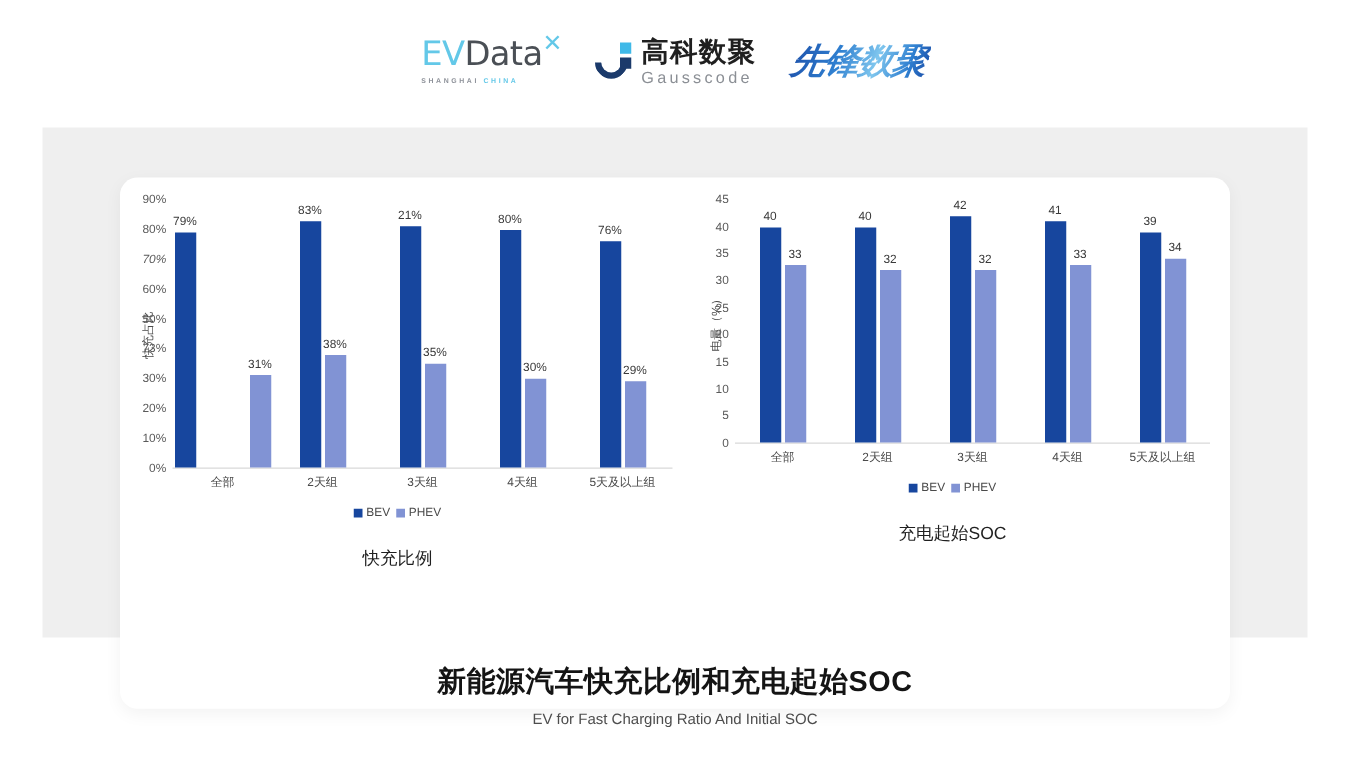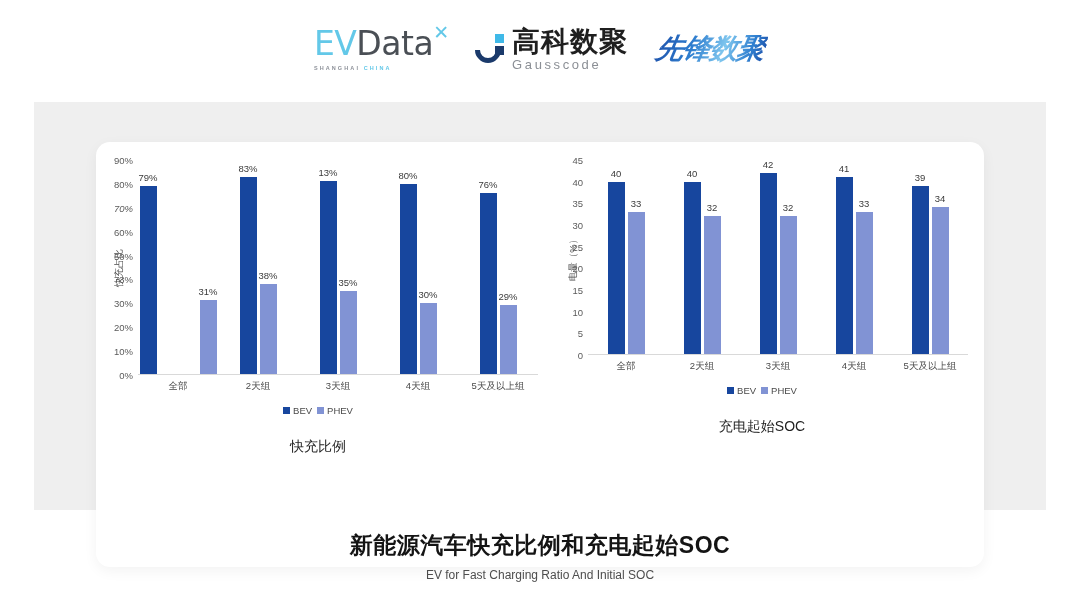--- a/index.html
+++ b/index.html
@@ -17,21 +17,21 @@
     align-items: center;
     justify-content: center;
     gap: 26px;
     padding-top: 6px;
   }
   .logo { display: flex; align-items: flex-start; }
 
   
   .evdata { position: relative; padding-right: 16px; }
   .evdata-word {
-    font-size: 33px; letter-spacing: -0.5px; line-height: 1;
+    font-size: 27px; letter-spacing: -0.5px; line-height: 1;
     font-family: "DejaVu Sans", sans-serif; font-weight: 400;
   }
   .evdata-word .ev { color: #63c8e8; }
   .evdata-word .data { color: #4a4f55; }
   .evdata-x {
     position: absolute; right: 0; top: -6px;
     color: #63c8e8; font-size: 19px; font-weight: 600;
     font-family: "DejaVu Sans", sans-serif;
   }
   .evdata-sub {
@@ -53,21 +53,21 @@
   .gauss-sq {
     position: absolute; right: 1px; top: 0px;
     width: 9px; height: 9px; background: #3fb9e8;
   }
   .gauss-sq2 {
     position: absolute; right: 1px; top: 12px;
     width: 9px; height: 9px; background: #1b3a6b;
   }
   .gauss-text { line-height: 1; }
   .gauss-cn {
-    font-size: 28px; font-weight: 700; color: #1f1f1f; letter-spacing: 1px;
+    font-size: 22px; font-weight: 700; color: #1f1f1f; letter-spacing: 1px;
   }
   .gauss-en {
     font-size: 13px; color: #8b8f95; letter-spacing: 2.6px; margin-top: 2px;
   }
 
   
   .xianfeng {
     font-size: 28px; font-weight: 900; font-style: italic;
     letter-spacing: -1px;
     background: linear-gradient(100deg,#1c4ea8 0%,#2f7fd0 35%,#7fc6ee 62%,#2f7fd0 85%,#1c4ea8 100%);
@@ -208,21 +208,21 @@
                     <div class="dlabel">83%</div>
                   </div>
                   <div class="bar" style="height: 42.2222%;">
                     <div class="fill" style="background: rgb(129, 147, 212);"></div>
                     <div class="dlabel">38%</div>
                   </div>
                 </div>
                 <div class="group">
                   <div class="bar" style="height: 90%;">
                     <div class="fill" style="background: rgb(23, 70, 158);"></div>
-                    <div class="dlabel">13%</div>
+                    <div class="dlabel">21%</div>
                   </div>
                   <div class="bar" style="height: 38.8889%;">
                     <div class="fill" style="background: rgb(129, 147, 212);"></div>
                     <div class="dlabel">35%</div>
                   </div>
                 </div>
                 <div class="group">
                   <div class="bar" style="height: 88.8889%;">
                     <div class="fill" style="background: rgb(23, 70, 158);"></div>
                     <div class="dlabel">80%</div>

